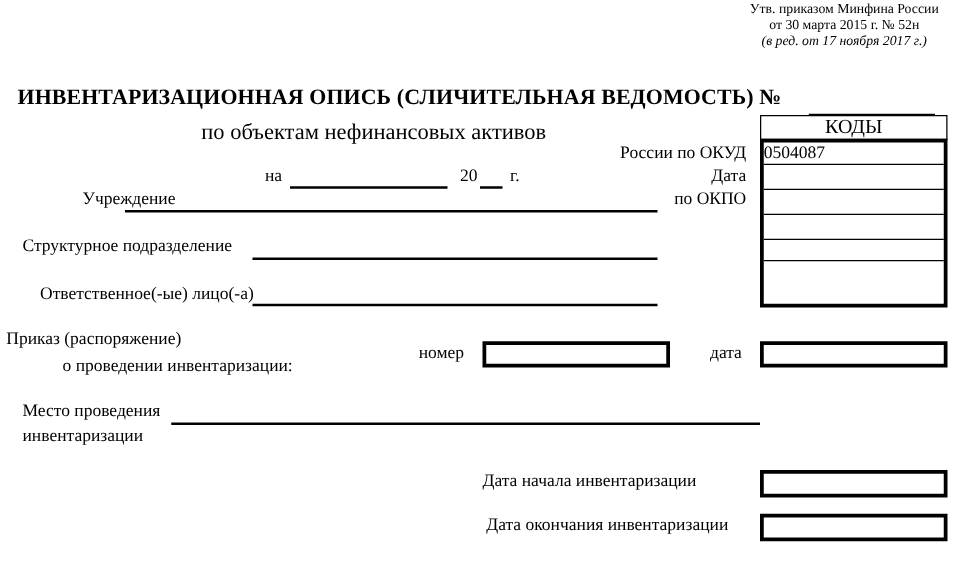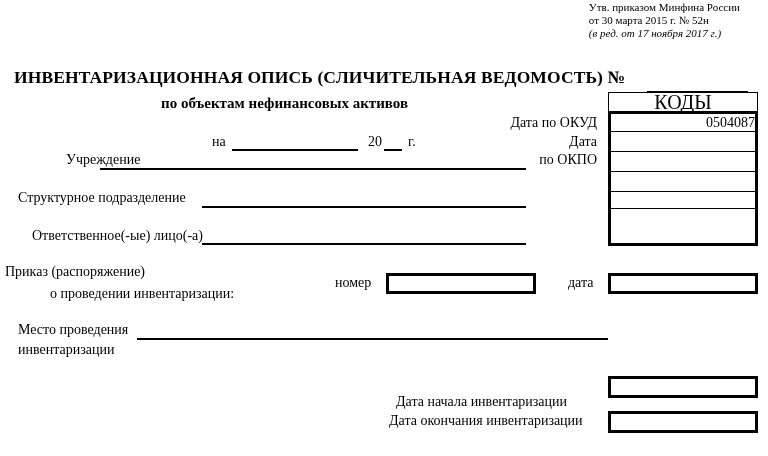--- a/index.html
+++ b/index.html
@@ -2,41 +2,41 @@
 <html><head>
 <meta charset="utf-8">
 <style>
   html, body { margin: 0; padding: 0; }
   body {
     width: 768px; height: 456px; position: relative; overflow: hidden;
     background: #ffffff; color: #000000;
     font-family: "Liberation Serif", "DejaVu Serif", serif;
   }
   .abs { position: absolute; white-space: nowrap; text-align: right; }
-  .approval { right: 28px; text-align: left; font-size: 11px; line-height: 13px; }
+  .approval { right: 17px; text-align: center; font-size: 11px; line-height: 13px; }
   .approval .it { font-style: italic; }
   .title { left: 14px; top: 67px; font-size: 17.5px; font-weight: bold; letter-spacing: 0.1px; }
   .no-line { position: absolute; left: 647px; top: 91px; width: 101px; border-top: 1px solid #000; }
-  .subtitle { left: 161px; top: 95px; font-size: 15px; font-weight: bold; }
+  .subtitle { left: 161px; top: 95px; font-size: 18px; font-weight: normal; }
   .lbl { font-size: 14px; line-height: 16px; }
   .uline { position: absolute; border-top: 2px solid #000; height: 0; }
   .box { position: absolute; border: 3px solid #000; box-sizing: border-box; background: #fff; }
   
   .codes-head {
     position: absolute; left: 608px; top: 92px; width: 150px; height: 20px;
     border: 1px solid #000; box-sizing: border-box; text-align: center;
-    font-size: 20px; line-height: 18px;
+    font-size: 16px; line-height: 18px;
   }
   .codes-body {
     position: absolute; left: 608px; top: 111px; width: 150px; height: 135px;
     border: 3px solid #000; box-sizing: border-box;
   }
   .codes-row {
     position: absolute; left: 0; right: 0; border-bottom: 1.5px solid #000;
-    text-align: right; font-size: 14px; line-height: 17px;
+    text-align: left; font-size: 14px; line-height: 17px;
   }
   .codes-row.last { border-bottom: none; }
 </style>
 </head>
 <body>
 
 <div class="abs approval" style="top:1px;">
   <div>Утв. приказом Минфина России</div>
   <div>от 30 марта 2015 г. № 52н</div>
   <div class="it">(в ред. от 17 ноября 2017 г.)</div>
@@ -49,21 +49,21 @@
 <div class="codes-head">КОДЫ</div>
 <div class="codes-body">
   <div class="codes-row" style="top:0; height:17px;">0504087</div>
   <div class="codes-row" style="top:19px; height:18px;"></div>
   <div class="codes-row" style="top:39px; height:18px;"></div>
   <div class="codes-row" style="top:59px; height:18px;"></div>
   <div class="codes-row" style="top:79px; height:15px;"></div>
   <div class="codes-row last" style="top:96px; height:33px;"></div>
 </div>
 
-<div class="abs lbl" style="right:171px; top:115px;">Дата по ОКУД</div>
+<div class="abs lbl" style="right:171px; top:115px;">России по ОКУД</div>
 <div class="abs lbl" style="right:171px; top:134px;">Дата</div>
 <div class="abs lbl" style="right:171px; top:152px;">по ОКПО</div>
 
 <div class="abs lbl" style="left:212px; top:134px;">на</div>
 <div class="uline" style="left:232px; top:149px; width:126px;"></div>
 <div class="abs lbl" style="left:368px; top:134px;">20</div>
 <div class="uline" style="left:384px; top:149px; width:18px;"></div>
 <div class="abs lbl" style="left:408px; top:134px;">г.</div>
 
 <div class="abs lbl" style="left:18px; top:152px;margin-left:48px;">Учреждение</div>
@@ -79,16 +79,16 @@
 <div class="abs lbl" style="left:18px; top:286px;margin-left:32px;">о проведении инвентаризации:</div>
 <div class="abs lbl" style="left:335px; top:275px;">номер</div>
 <div class="box" style="left:386px; top:273px; width:150px; height:21px;"></div>
 <div class="abs lbl" style="left:568px; top:275px;">дата</div>
 <div class="box" style="left:608px; top:273px; width:150px; height:21px;"></div>
 
 <div class="abs lbl" style="left:18px; top:322px;">Место проведения</div>
 <div class="abs lbl" style="left:18px; top:342px;">инвентаризации</div>
 <div class="uline" style="left:137px; top:338px; width:471px;"></div>
 
-<div class="abs lbl" style="left:396px; top:378px;margin-top:16px;">Дата начала инвентаризации</div>
+<div class="abs lbl" style="left:386px; top:378px;">Дата начала инвентаризации</div>
 <div class="box" style="left:608px; top:376px; width:150px; height:22px;"></div>
 <div class="abs lbl" style="left:389px; top:413px;">Дата окончания инвентаризации</div>
 <div class="box" style="left:608px; top:411px; width:150px; height:22px;"></div>
 
 </body></html>

